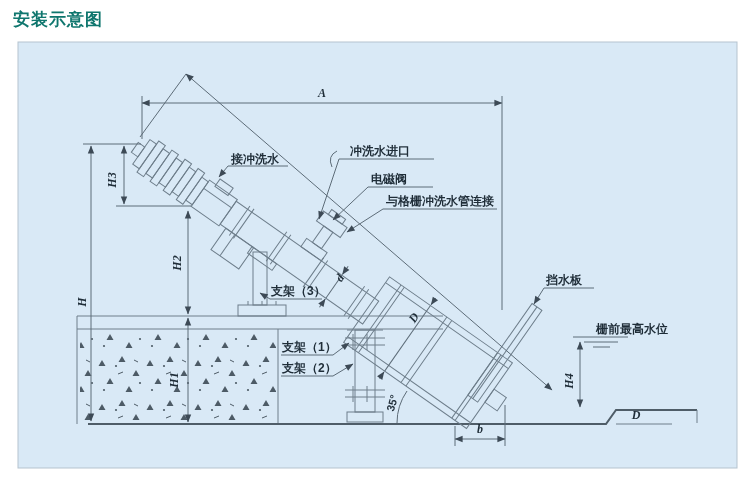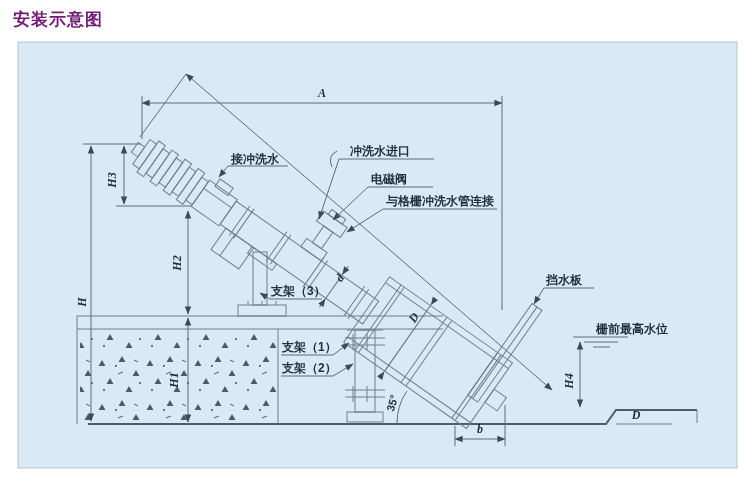--- a/index.html
+++ b/index.html
@@ -1,19 +1,19 @@
 <!DOCTYPE html>
 <html><head>
 <meta charset="utf-8">
 <style>
   html,body{margin:0;padding:0;background:#ffffff;}
   .stage{position:relative;width:750px;height:488px;background:#ffffff;overflow:hidden;
          font-family:"Liberation Sans", sans-serif;}
   .page-title{position:absolute;left:13px;top:8px;font-size:17px;font-weight:bold;
-              color:#701a75;letter-spacing:1px;}
+              color:#0f766e;letter-spacing:1px;}
   svg{position:absolute;left:0;top:0;}
   .cjk{font:bold 12px "Liberation Sans", sans-serif;fill:#1f2d38;}
   .dim{font:italic bold 12px "Liberation Serif", serif;fill:#1f2d38;}
   .deg{font:bold 11px "Liberation Sans", sans-serif;fill:#1f2d38;}
   .ln{stroke:#6e7e8b;stroke-width:1;fill:none;}
   .dl{stroke:#5d6c78;stroke-width:1;fill:none;}
   .gd{stroke:#4f5d68;stroke-width:2;fill:none;}
 </style>
 </head>
 <body>

